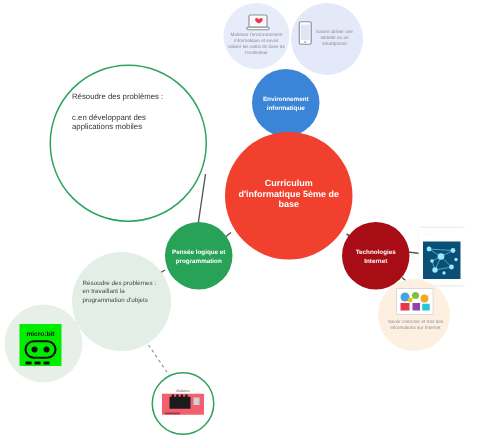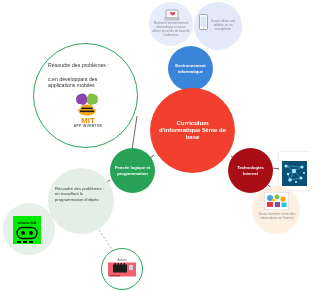--- a/index.html
+++ b/index.html
@@ -101,39 +101,20 @@
       <rect x="1.5" y="2.4" width="6" height="10.4" fill="#dce6f5"></rect>
       <circle cx="4.5" cy="14.1" r="0.7" fill="#b5b5bf"></circle>
     </svg>
   </div>
   <div id="bubblePhoneTxt">Savoir utiliser une tablette ou un smartphone</div>
 
   <div class="node" id="bubbleMit"></div>
   <div id="bubbleMitInner">
     <div class="t1">Résoudre des problèmes :</div>
     <div class="t2">c.en développant des applications mobiles</div>
-  </div>
-  <div class="art" style="left:70px;top:92px;">
-    <svg width="36" height="38" viewBox="0 0 36 38">
-
-      <path d="M7 11 q-3-7 3-9 q6-2 7 4 q1 6 -4 7 z" fill="#8e44ad"></path>
-      <rect x="8" y="9" width="4" height="3" fill="#8e44ad"></rect>
-
-      <path d="M27 11 q3-7 -3-9 q-6-2 -7 4 q-1 6 4 7 z" fill="#7fc241"></path>
-      <rect x="22" y="9" width="4" height="3" fill="#7fc241"></rect>
-
-      <ellipse cx="17" cy="18" rx="9" ry="5.5" fill="#f5a31a"></ellipse>
-      <rect x="10" y="15.6" width="14" height="1.5" fill="#1a1a1a"></rect>
-      <rect x="10" y="18.6" width="14" height="1.5" fill="#1a1a1a"></rect>
-
-      <ellipse cx="7.5" cy="15" rx="4" ry="2.6" fill="#ffffff" opacity="0.85" stroke="#ddd" stroke-width="0.4"></ellipse>
-      <ellipse cx="26.5" cy="15" rx="4" ry="2.6" fill="#ffffff" opacity="0.85" stroke="#ddd" stroke-width="0.4"></ellipse>
-      <text x="18" y="30.5" font-family="Liberation Sans, sans-serif" font-size="8" font-weight="bold" fill="#f08a00" text-anchor="middle">MIT</text>
-      <text x="18" y="35" font-family="Liberation Sans, sans-serif" font-size="3.2" font-weight="bold" fill="#555" text-anchor="middle" letter-spacing="0.4">APP INVENTOR</text>
-    </svg>
   </div>
 
   <div class="node" id="env">
     <span class="lbl">Environnement informatique</span>
   </div>
 
   <div class="node" id="central">
     <span class="lbl">Curriculum d'informatique 5ème de base</span>
   </div>
 

